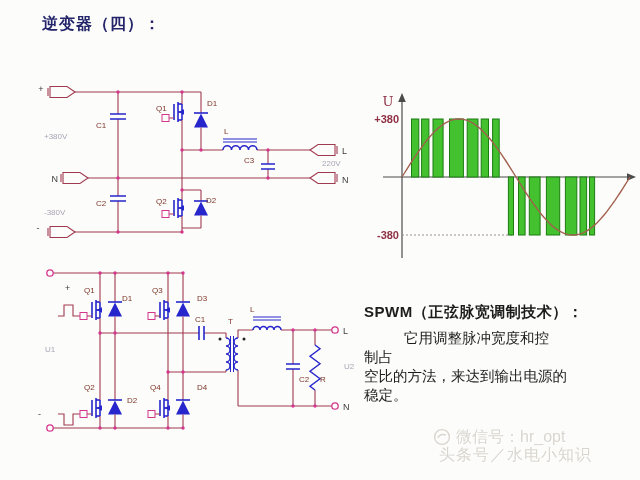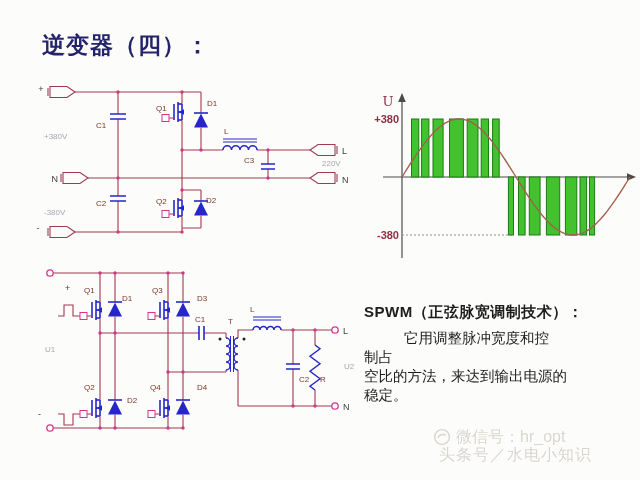--- a/index.html
+++ b/index.html
@@ -1,18 +1,18 @@
 <!DOCTYPE html>
 <html><head>
 <meta charset="utf-8">
 <style>
   html,body{margin:0;padding:0;background:#e8e8e8}
   .stage{position:relative;width:640px;height:480px;background:#fcfcfa;overflow:hidden;
          font-family:"Liberation Sans",sans-serif}
-  .title{position:absolute;left:42px;top:30px;font-size:23px;font-weight:bold;
+  .title{position:absolute;left:42px;top:14px;font-size:16px;font-weight:bold;
          color:#24246b;letter-spacing:1px}
   svg.canvas{position:absolute;left:0;top:0}
   .lbl{fill:#7d3528;font-size:8px;font-family:"Liberation Sans",sans-serif}
   .lblg{fill:#aaa4b6;font-size:8px;font-family:"Liberation Sans",sans-serif}
   .lblk{fill:#3c3c3c;font-size:9px;font-family:"Liberation Sans",sans-serif}
   .spwm{position:absolute;left:364px;top:303px;width:278px;color:#1c1c1c}
   .spwm-h{font-size:15px;font-weight:bold;margin-bottom:7px;letter-spacing:.5px}
   .spwm-b{font-family:"Liberation Serif",serif;font-size:14.5px;line-height:19px}
   .ind{text-indent:40px}
   .wm{position:absolute;left:433px;top:428px;color:#d9d6cf;

